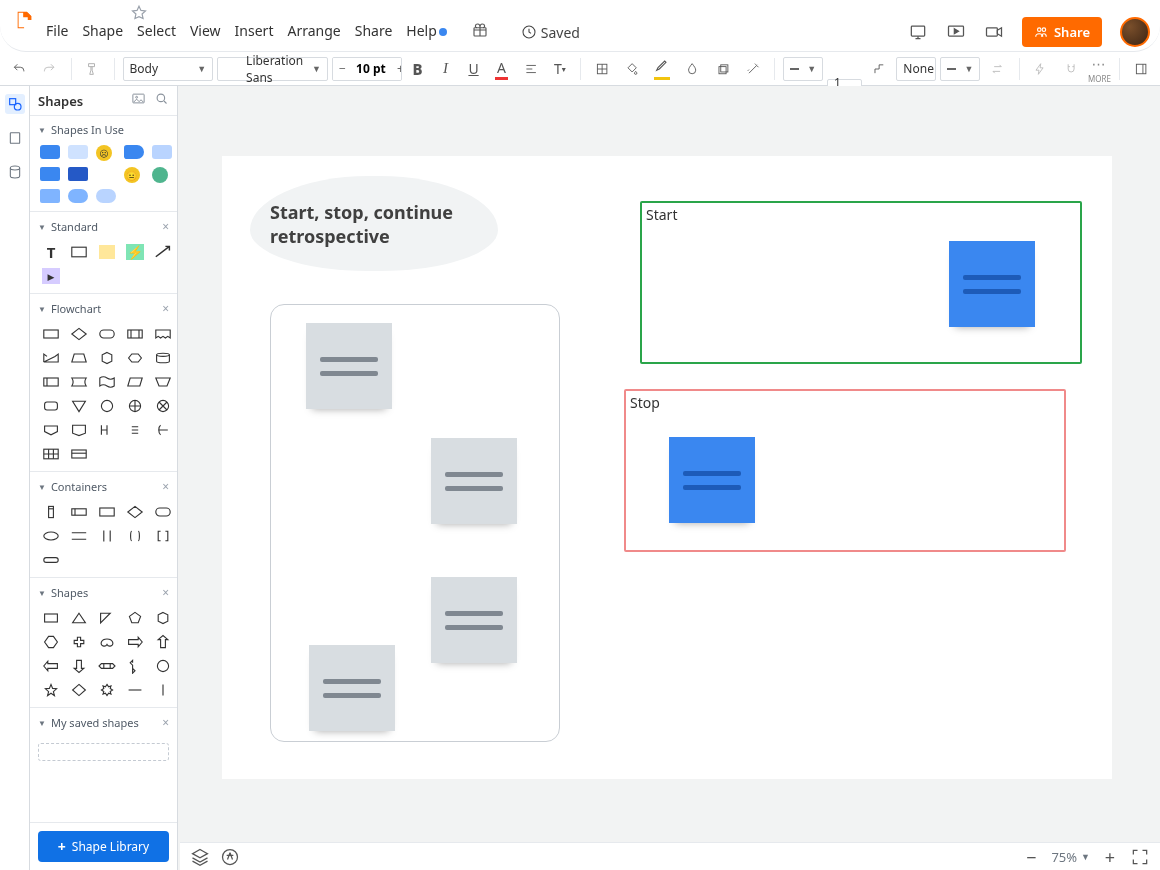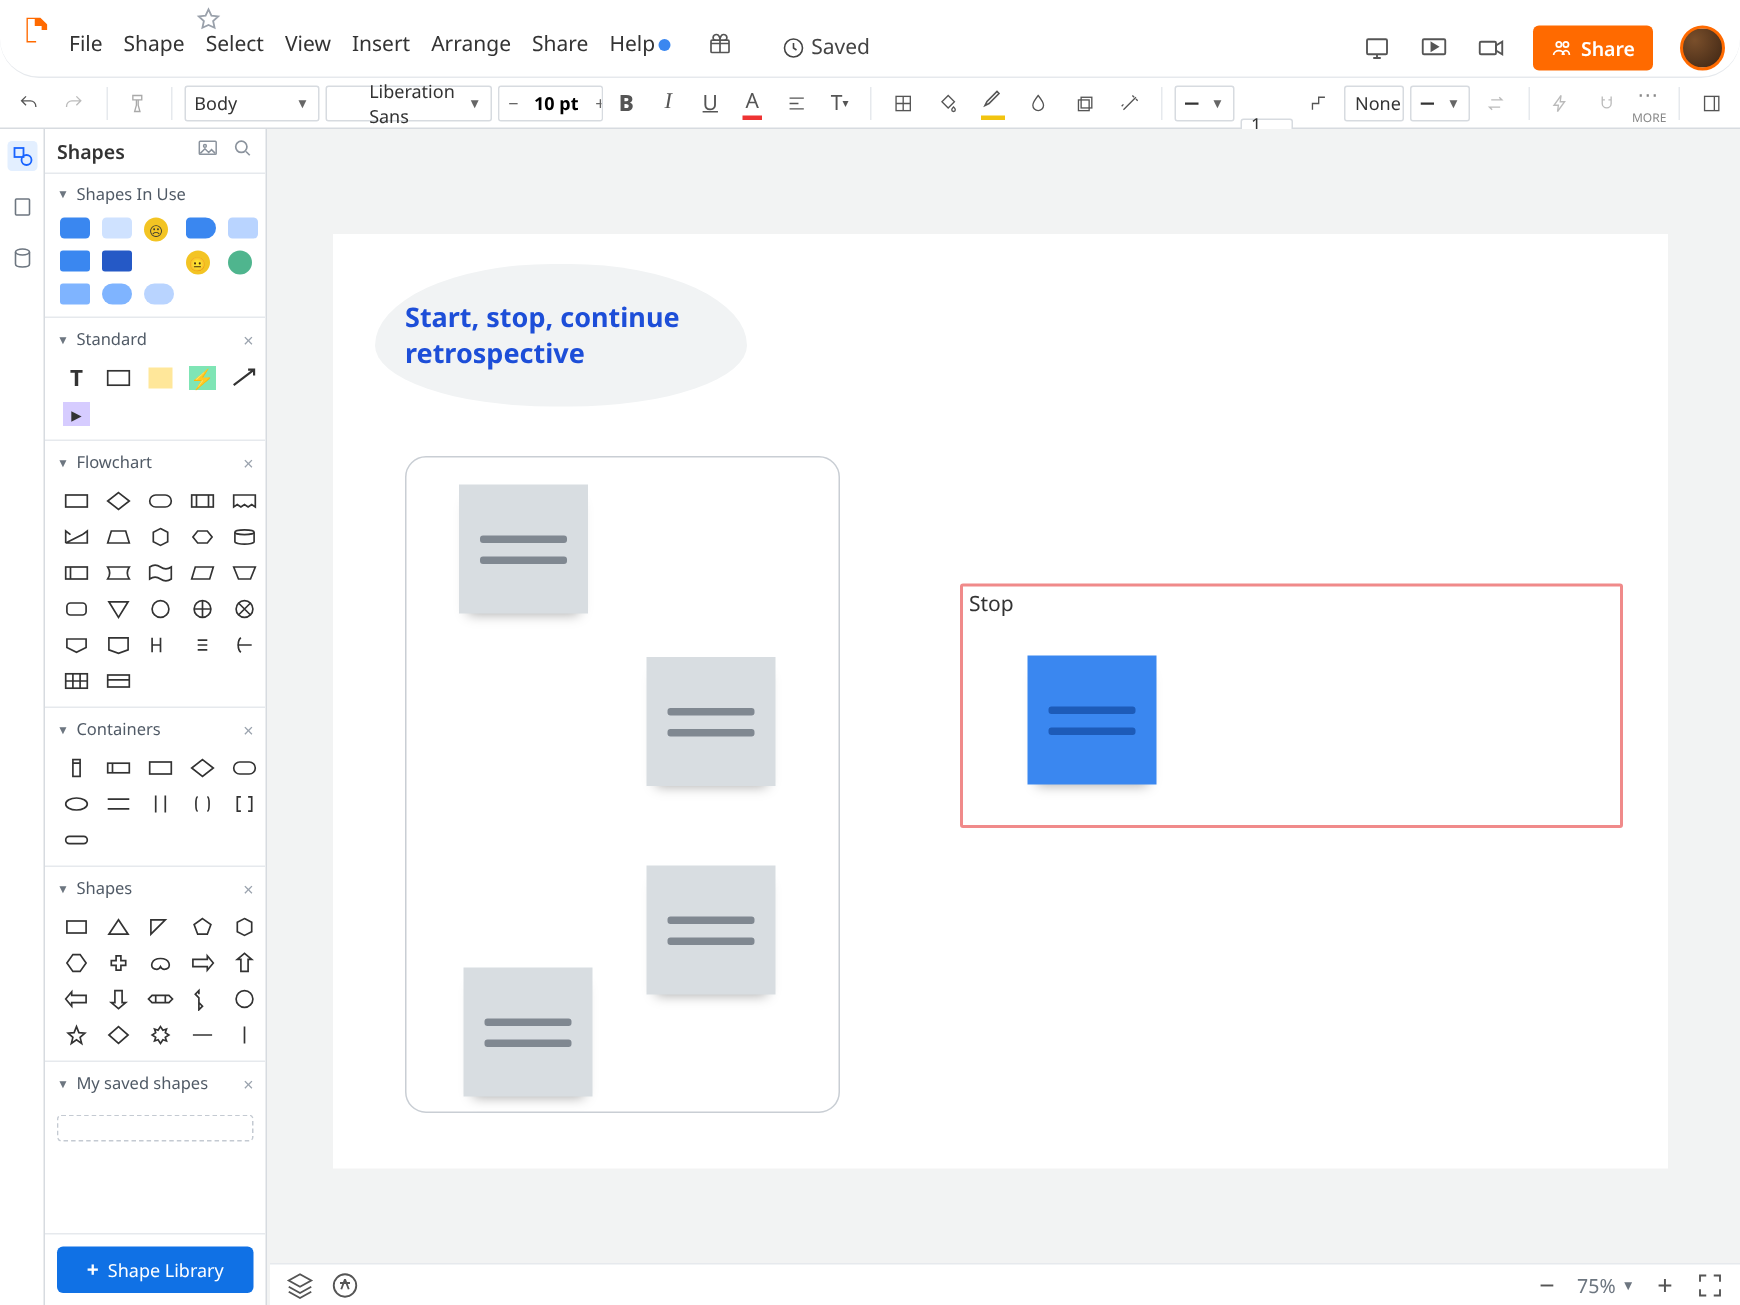--- a/index.html
+++ b/index.html
@@ -88,36 +88,36 @@
   .canvas-scroll{position:absolute;inset:0 0 28px 0;overflow:auto;}
   .paper{position:relative;width:890px;height:623px;background:#fff;margin:70px 0 60px 44px;}
 
   
   .status{position:absolute;left:180px;right:0;bottom:0;height:28px;border-top:1px solid var(--border-light);display:flex;align-items:center;gap:10px;padding:0 10px;color:#6d7680;background:#fff;}
   .status .grow{flex:1;}
   .zoom-dd{border:none;background:transparent;display:flex;align-items:center;gap:4px;cursor:pointer;font-size:13px;}
   .fs-icon{cursor:pointer;}
 
   
-  .cloud{position:absolute;left:28px;top:20px;width:248px;height:95px;background:var(--cloud);border-radius:50% 50% 50% 50% / 60% 60% 45% 45%;display:flex;align-items:center;justify-content:center;padding:12px 20px;font-size:18px;font-weight:700;color:#1d4ed8;text-align:left;}
+  .cloud{position:absolute;left:28px;top:20px;width:248px;height:95px;background:var(--cloud);border-radius:50% 50% 50% 50% / 60% 60% 45% 45%;display:flex;align-items:center;justify-content:center;padding:12px 20px;font-size:18px;font-weight:700;color:#404040;text-align:left;}
   .pool{position:absolute;border:1px solid #c9ced4;border-radius:14px;}
   .pool.grey{left:48px;top:148px;width:290px;height:438px;}
   .note{position:absolute;width:86px;height:86px;box-shadow:var(--shadow);}
   .note.g{background:var(--grey-note);}
   .note.b{background:var(--blue-note);}
   .note::before,.note::after{content:"";position:absolute;left:14px;right:14px;height:5px;border-radius:2px;}
   .note.g::before{top:34px;background:var(--grey-note-line);}
   .note.g::after{top:48px;background:var(--grey-note-line);}
   .note.b::before{top:34px;background:var(--blue-note-line);}
   .note.b::after{top:48px;background:var(--blue-note-line);}
 
   .zone{position:absolute;border:2px solid;border-radius:2px;}
   .zone .zlabel{position:absolute;left:4px;top:2px;font-size:14px;}
   .zone.start{border-color:#2aa54a;left:418px;top:45px;width:442px;height:163px;}
-  .zone.stop{border-color:#f08a8a;left:418px;top:233px;width:442px;height:163px;}
+  .zone.stop{border-color:#f08a8a;left:402px;top:233px;width:442px;height:163px;}
   .zone.cont{border-color:#f2c40f;left:418px;top:421px;width:442px;height:163px;}
 
   
   .stroke svg{stroke:#555;fill:none;stroke-width:1.5;}
   .thin svg{stroke:#333;fill:none;stroke-width:1.4;}
 
   
   .panel-body::-webkit-scrollbar{width:6px;}
   .panel-body::-webkit-scrollbar-thumb{background:#c6ccd4;border-radius:3px;}
 </style>
@@ -759,20 +759,24 @@
           <div>Start, stop, continue retrospective</div>
         </div>
 
         <div class="pool grey">
           <div class="note g" style="left:35px;top:18px"></div>
           <div class="note g" style="left:160px;top:133px"></div>
           <div class="note g" style="left:160px;top:272px"></div>
           <div class="note g" style="left:38px;top:340px"></div>
         </div>
 
+        <div class="zone start">
+          <div class="zlabel">Start</div>
+          <div class="note b" style="left:307px;top:38px"></div>
+        </div>
         <div class="zone stop">
           <div class="zlabel">Stop</div>
           <div class="note b" style="left:43px;top:46px"></div>
         </div>
 
       </div>
     </div>
   </div>
 </div>
 

